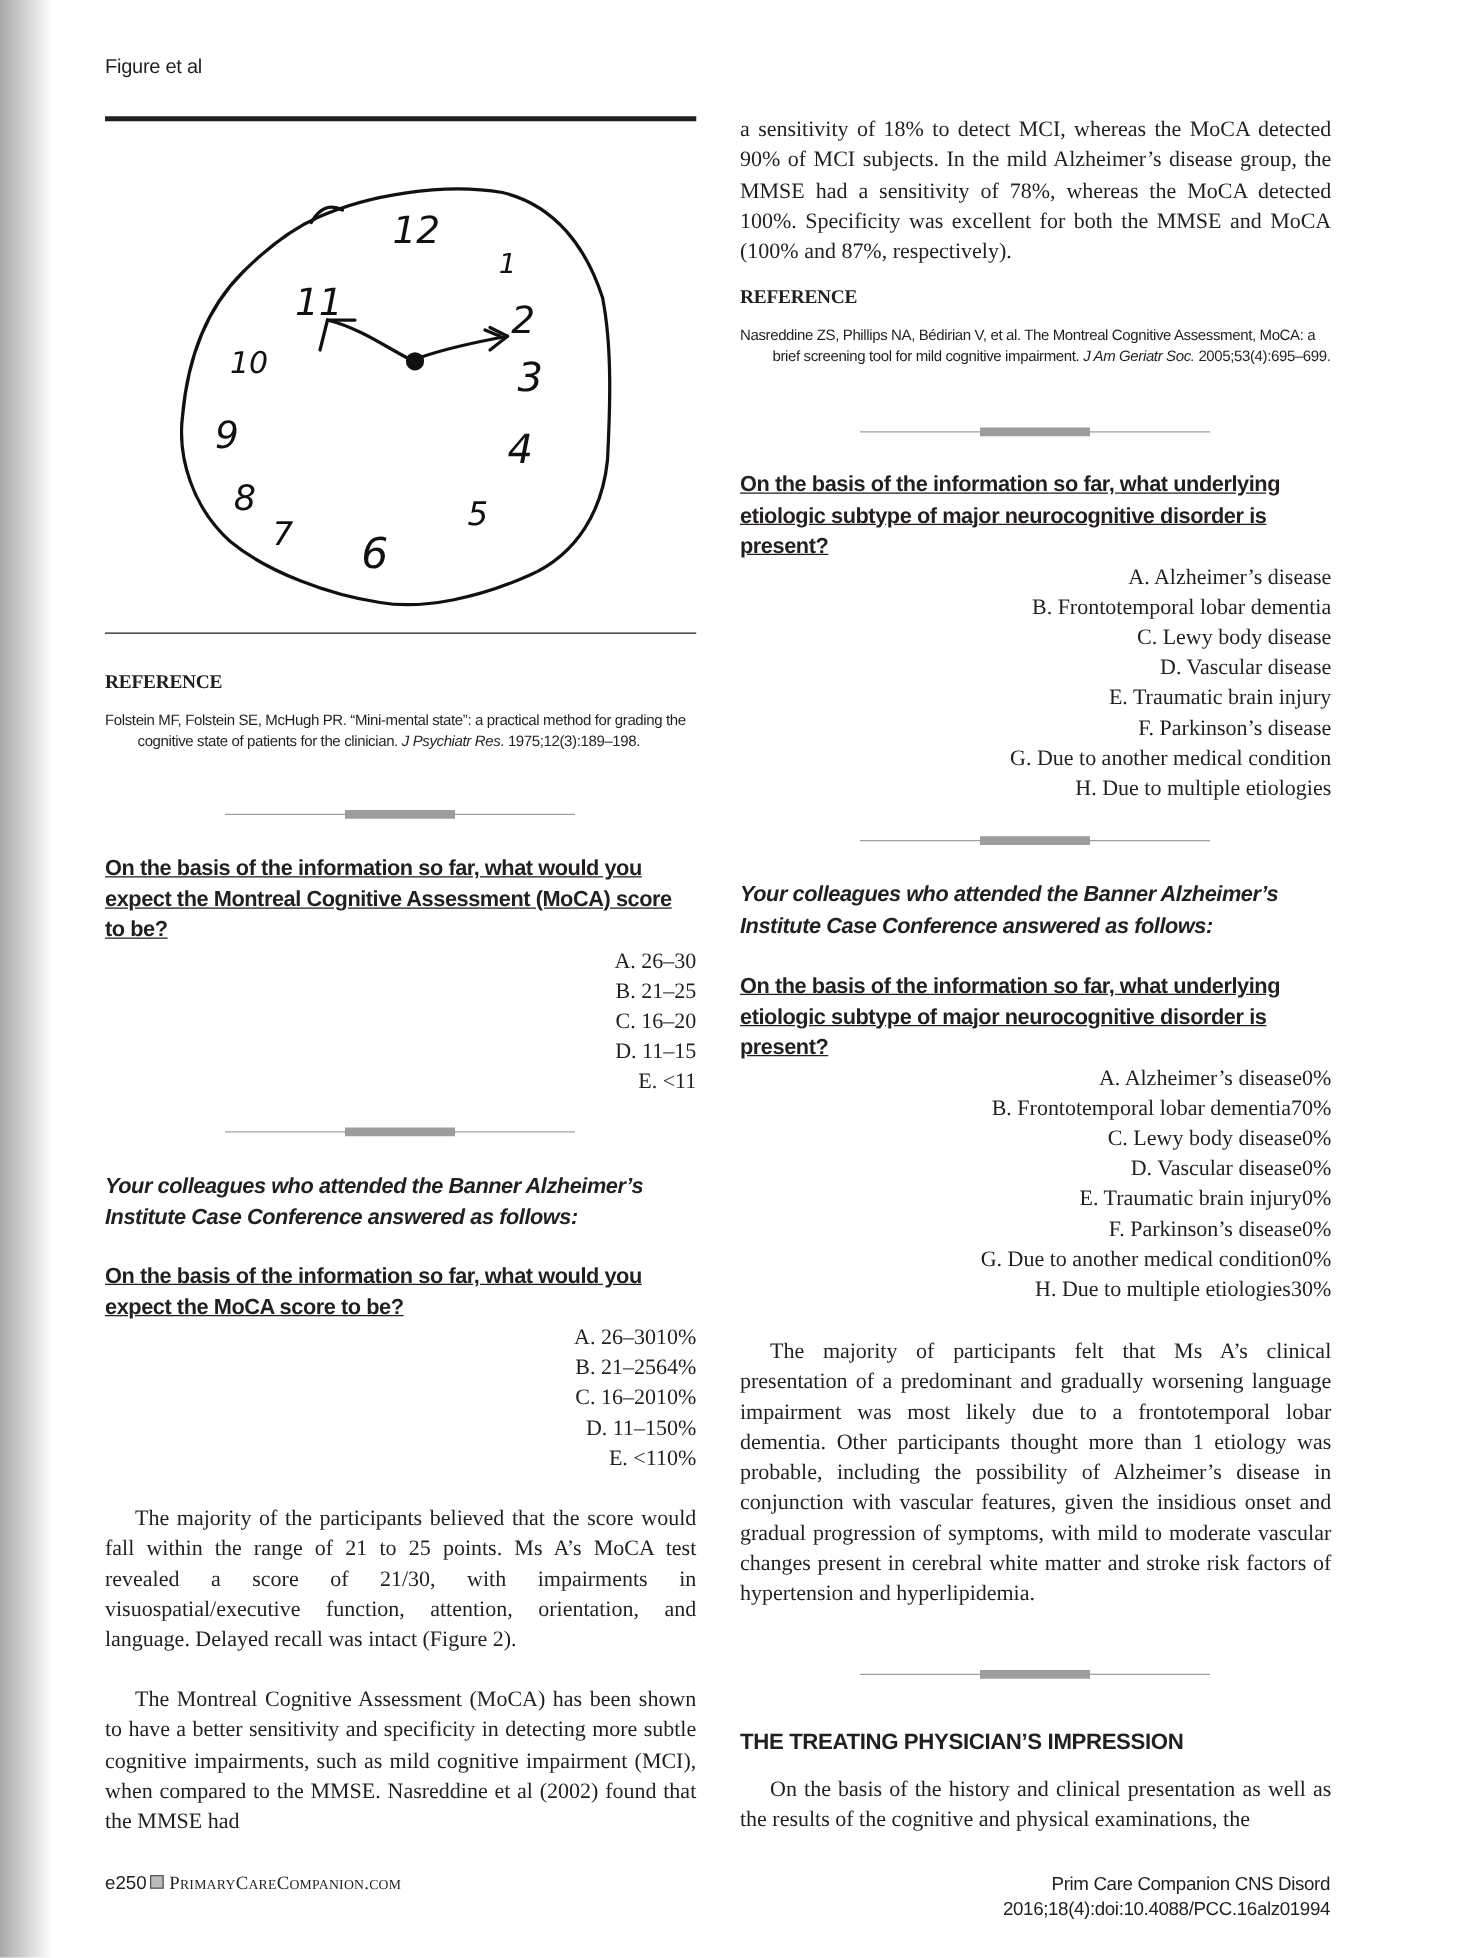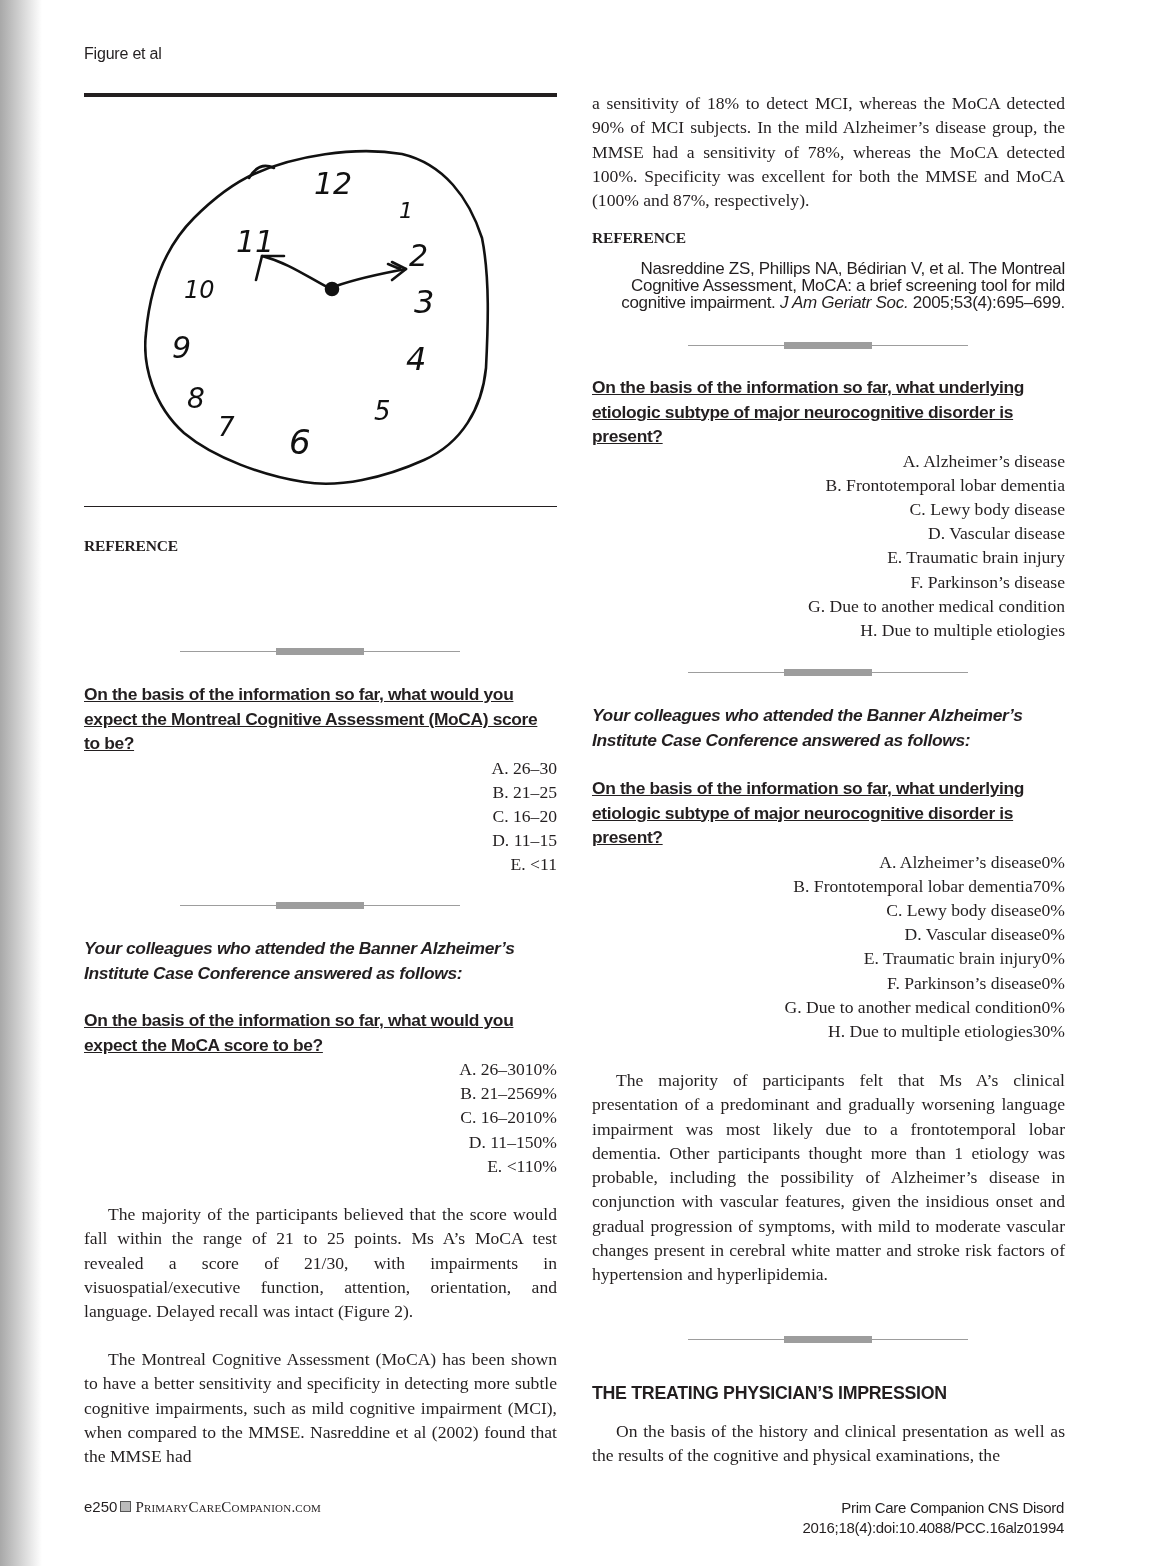--- a/index.html
+++ b/index.html
@@ -27,22 +27,22 @@
     font-family: "Liberation Sans", sans-serif; font-weight: bold; font-size: 16px;
     padding: 3px 0 2px 0; border-bottom: 1px solid #231f20; letter-spacing: -0.3px;
   }
   .fig-bottom-rule { border-top: 1px solid #231f20; }
 
   .ref-heading {
     font-family: Liberation Serif, serif; font-weight: bold; font-size: 15.5px;
     letter-spacing: -0.2px;
   }
   .ref-text {
-    font-family: "Liberation Sans", sans-serif; font-size: 17px; line-height: 17px;
-    padding-left: 26px; text-indent: -26px; letter-spacing: -0.3px; text-align: right;
+    font-family: "Liberation Sans", sans-serif; font-size: 12px; line-height: 17px;
+    padding-left: 26px; text-indent: -26px; letter-spacing: -0.3px;
   }
   .ref-text i { font-style: italic; }
 
   .divider { position: absolute; height: 8px; }
   .divider .line { position: absolute; top: 3px; left: 0; right: 0; height: 1px; background: #9d9d9d; }
   .divider .bar { position: absolute; top: 0; height: 7px; background: #9d9d9d; }
 
   .question {
     font-family: "Liberation Sans", sans-serif; font-weight: bold; font-size: 17.4px;
     line-height: 24.5px; letter-spacing: -0.35px; text-decoration: underline;
@@ -118,20 +118,21 @@
         <text x="40" y="160" font-size="24">10</text>
         <text x="92" y="114" font-size="30">11</text>
       </g>
     </svg>
   </div>
 
   <div class="abs fig-bottom-rule" style="top:506px;"></div>
 
   <div class="abs" style="top:537px;">
     <div class="ref-heading">REFERENCE</div>
+    <div class="ref-text" style="margin-top:13px;"><span>Folstein MF, Folstein SE, McHugh PR. “Mini-mental state”: a practical method for grading the cognitive state of patients for the clinician.</span> <i>J Psychiatr Res</i><span>. 1975;12(3):189–198.</span></div>
   </div>
 
   <div class="divider" style="left:96px; width:280px; top:648px;">
     <div class="line"></div>
       <div class="bar" style="left:96px; width:88px;"></div>
   </div>
 
   <div class="abs" style="top:682px;">
     <div class="question">On the basis of the information so far, what would you expect the Montreal Cognitive Assessment (MoCA) score to be?</div>
     <ul class="options">
@@ -164,21 +165,21 @@
 
   <div class="abs" style="top:1008px;">
     <div class="question">On the basis of the information so far, what would you expect the MoCA score to be?</div>
     <ul class="options">
       <li>
           <span>A. 26–30</span>
           <span>10%</span>
         </li>
       <li>
           <span>B. 21–25</span>
-          <span>69%</span>
+          <span>64%</span>
         </li>
       <li>
           <span>C. 16–20</span>
           <span>10%</span>
         </li>
       <li>
           <span>D. 11–15</span>
           <span>0%</span>
         </li>
       <li>

